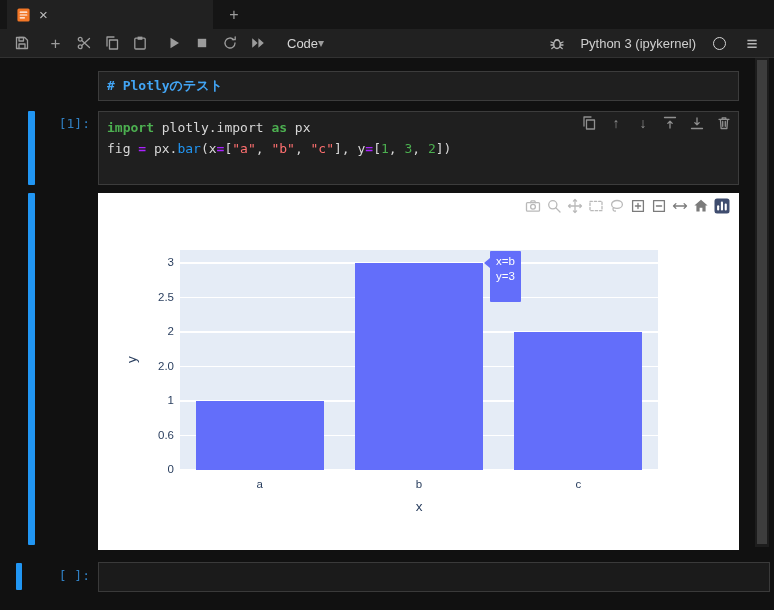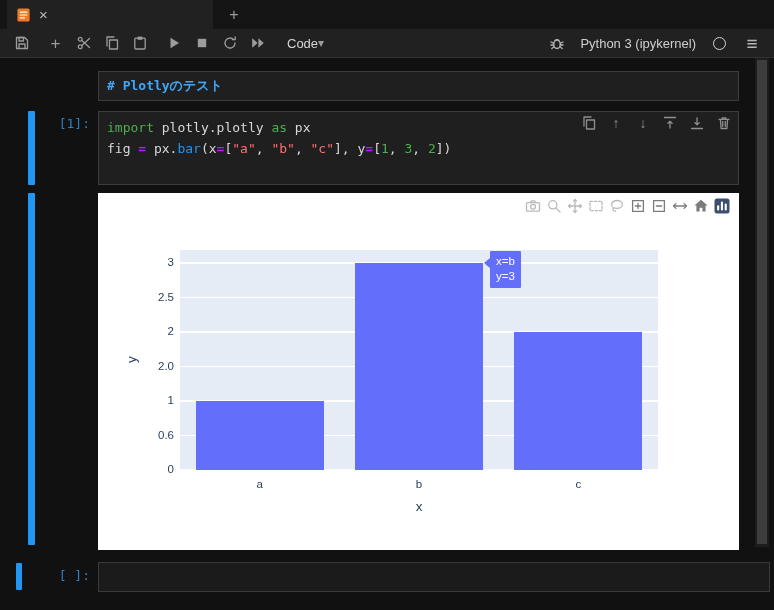--- a/index.html
+++ b/index.html
@@ -44,21 +44,21 @@
   .prompt-2{top:510px;}
 
   .collapser{position:absolute;width:7px;background:#2196f3;border-radius:1px;}
   .collapser-input{left:20px;top:53px;height:74px;}
   .collapser-output{left:20px;top:135px;height:352px;}
   .collapser-empty{left:8px;top:505px;height:27px;width:6px;}
 
   .code-cell{position:absolute;left:90px;top:53px;width:641px;height:74px;background:#1f1f1f;
              border:1px solid #3c3c3c;box-sizing:border-box;padding:5px 8px;}
   .code-line{font:13px "DejaVu Sans Mono",monospace;line-height:21px;white-space:pre;color:#d8d8d8;}
-  .tok-kw{color:#4caf50;font-weight:normal;}
+  .tok-kw{color:#4caf50;font-weight:bold;}
   .tok-op{color:#aa22ff;font-weight:bold;}
   .tok-prop{color:#2196f3;}
   .tok-str{color:#ff7070;}
   .tok-num{color:#4caf50;}
   .tok-pl{color:#d8d8d8;}
   #cell-toolbar{position:absolute;top:3px;right:6px;display:flex;gap:11px;align-items:center;}
   #cell-toolbar .ic{width:16px;height:16px;color:#909090;font-size:13px;}
 
   .empty-cell{position:absolute;left:90px;top:504px;width:672px;height:30px;background:#1b1b1b;
               border:1px solid #3a3a3a;box-sizing:border-box;}
@@ -72,21 +72,21 @@
   #modebar .ic{width:17px;height:17px;color:#b9b9b9;}
   #modebar .ic:nth-child(n+6){color:#7b7b7b;}
   #plot-area{position:absolute;left:82px;top:57px;width:478px;height:220px;background:#E5ECF6;}
   .gridline{position:absolute;left:0;width:100%;height:1.5px;background:#ffffff;}
   .bar{position:absolute;}
   .ytick{position:absolute;left:32px;width:44px;text-align:right;font-size:11.5px;color:#2a3f5f;}
   .xtick{position:absolute;top:285px;text-align:center;font-size:11.5px;color:#2a3f5f;}
   .ylabel{position:absolute;left:30px;top:159px;font-size:13.5px;color:#2a3f5f;transform:rotate(-90deg);}
   .xlabel{position:absolute;left:82px;width:478px;top:306px;text-align:center;font-size:13.5px;color:#2a3f5f;}
   #tooltip{position:absolute;background:#636efa;color:#ffffff;z-index:5;
-           font-size:11.5px;line-height:1.3;padding:3px 6px 4px;border-radius:1px;white-space:nowrap;}
+           font-size:11.5px;line-height:1.3;padding:3px 6px 18px;border-radius:1px;white-space:nowrap;}
   #tooltip::before{content:"";position:absolute;left:-6px;top:7px;width:0;height:0;
            border-top:5px solid transparent;border-bottom:5px solid transparent;
            border-right:6px solid #636efa;}
 </style>
 </head>
 <body>
 
 <div class="app">
 
   <div class="tabbar">
@@ -177,21 +177,21 @@
 
     <div class="md-cell">
       <div class="md-src"># Plotlyのテスト</div>
     </div>
 
     <div class="prompt prompt-1">[1]:</div>
     <div class="collapser collapser-input"></div>
 
     <div class="code-cell">
       <div id="code-lines">
-          <div class="code-line"><span class="tok-kw">import</span><span class="tok-pl"> plotly.plotly </span><span class="tok-kw">as</span><span class="tok-pl"> px</span></div>
+          <div class="code-line"><span class="tok-kw">import</span><span class="tok-pl"> plotly.import </span><span class="tok-kw">as</span><span class="tok-pl"> px</span></div>
           <div class="code-line"><span class="tok-pl">fig </span><span class="tok-op">=</span><span class="tok-pl"> px.</span><span class="tok-prop">bar</span><span class="tok-pl">(x</span><span class="tok-op">=</span><span class="tok-pl">[</span><span class="tok-str">"a"</span><span class="tok-pl">, </span><span class="tok-str">"b"</span><span class="tok-pl">, </span><span class="tok-str">"c"</span><span class="tok-pl">], y</span><span class="tok-op">=</span><span class="tok-pl">[</span><span class="tok-num">1</span><span class="tok-pl">, </span><span class="tok-num">3</span><span class="tok-pl">, </span><span class="tok-num">2</span><span class="tok-pl">])</span></div>
         </div>
       <div id="cell-toolbar">
           <span class="ic">
             <svg width="16" height="16" viewBox="0 0 16 16" fill="none" stroke="currentColor" stroke-width="1.3" stroke-linecap="round" stroke-linejoin="round">
               <rect x="5.5" y="5" width="8" height="9"></rect>
               <path d="M3 11V2h7"></path>
             </svg>
           </span>
           <span class="ic" style="font-size: 14px;">↑</span>

